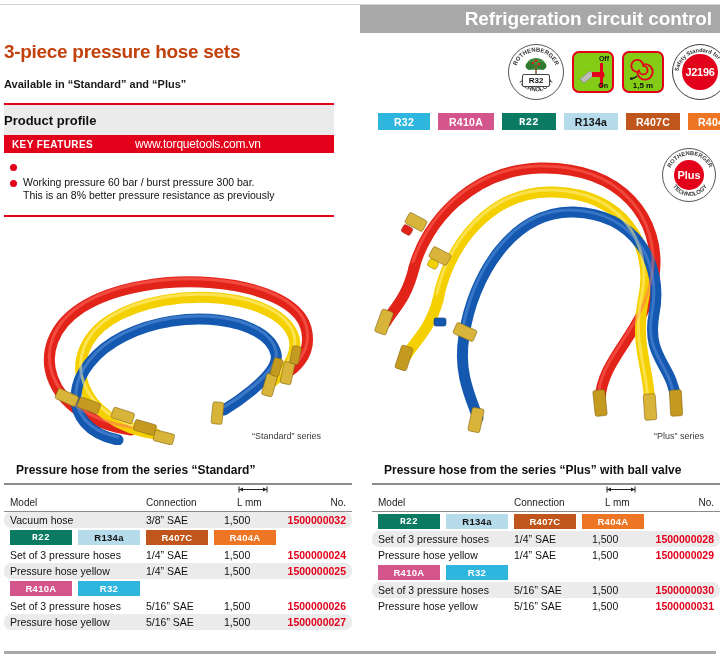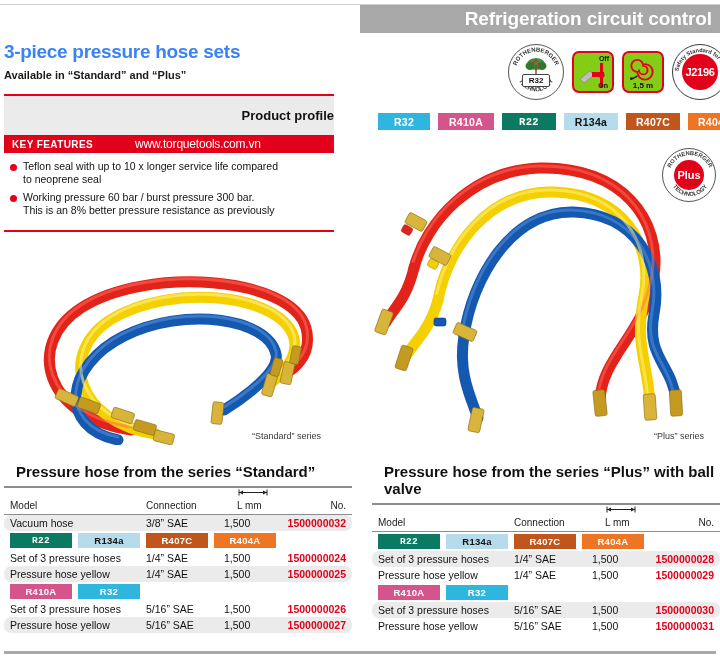--- a/index.html
+++ b/index.html
@@ -23,32 +23,32 @@
     padding-right:8px;
   }
   .header-title {
     color:#ffffff; font-size:19px; font-weight:bold; letter-spacing:-0.1px;
     white-space:nowrap;
   }
 
   
   .left-col { position:absolute; left:4px; top:40px; width:348px; }
   .main-title {
-    color:#3b82f6; font-size:19px; font-weight:bold; letter-spacing:-0.3px;
+    color:#c2410c; font-size:19px; font-weight:bold; letter-spacing:-0.3px;
     line-height:24px;
   }
   .sub-title {
-    color:#1a1a1a; font-size:11px; font-weight:bold; margin-top:4px; line-height:14px;
+    color:#1a1a1a; font-size:11px; font-weight:bold; margin-top:13px; line-height:14px;
   }
 
   .profile-wrap { margin-top:12px; width:330px; }
   .profile-topline { height:2px; background:#e2001a; }
   .profile-head {
-    background:#ebebeb; height:39px;
-    display:flex; align-items:center; justify-content:flex-end;
+    background:#ebebeb; height:30px;
+    display:flex; align-items:center; justify-content:flex-start;
   }
   .profile-head span { font-size:13px; font-weight:bold; color:#111; }
   .keyfeat-bar {
     background:#e2001a; height:18px; color:#fff;
     display:flex; align-items:center; padding:0 8px;
   }
   .keyfeat-label { font-size:10px; font-weight:bold; letter-spacing:0.4px; }
   .keyfeat-url { font-size:12px; margin-left:42px; letter-spacing:-0.2px; }
 
   .feat-list { padding:7px 4px 6px 4px; }
@@ -151,21 +151,21 @@
     position:absolute; font-size:9px; color:#3a3a3a; white-space:nowrap;
   }
   .cap-std  { left:252px; top:431px; }
   .cap-plus { left:654px; top:431px; }
 
   
   .tbl-block { position:absolute; width:348px; }
   .tbl-left  { left:4px;   top:463px; }
   .tbl-right { left:372px; top:463px; }
 
-  .tbl-title { font-size:15px; font-weight:bold; color:#111; margin-bottom:6px;padding-left:12px; }
+  .tbl-title { font-size:12px; font-weight:bold; color:#111; margin-bottom:6px;padding-left:12px; }
   .tbl-rule-top  { height:1.5px; background:#8c8c8c; }
   .tbl-rule-head { height:1.5px; background:#8c8c8c; }
 
   .thead { display:flex; height:26px; align-items:flex-end; padding-bottom:3px; position:relative; }
   .th { font-size:10px; color:#222; }
   .th.c-model { width:142px; padding-left:6px; }
   .th.c-conn  { width:78px; text-align:left; }
   .th.c-len   { width:54px; text-align:left; position:relative;margin-left:13px; }
   .th.c-no    { flex:1; text-align:right; padding-right:6px; }
   .dim-arrow {
@@ -203,24 +203,20 @@
       <div class="profile-head">
         <span>Product profile</span>
       </div>
       <div class="keyfeat-bar">
         <span class="keyfeat-label">KEY FEATURES</span>
         <span class="keyfeat-url">www.torquetools.com.vn</span>
       </div>
       <div class="feat-list" id="feature-list">
           <div class="feat-item">
             <span class="feat-bullet"></span>
-            <div class="feat-text">
-              <div>Teflon seal with up to 10 x longer service life compared</div>
-              <div>to neoprene seal</div>
-            </div>
           </div>
           <div class="feat-item">
             <span class="feat-bullet"></span>
             <div class="feat-text">
               <div>Working pressure 60 bar / burst pressure 300 bar.</div>
               <div>This is an 8% better pressure resistance as previously</div>
             </div>
           </div>
         </div>
       <div class="profile-botline"></div>

